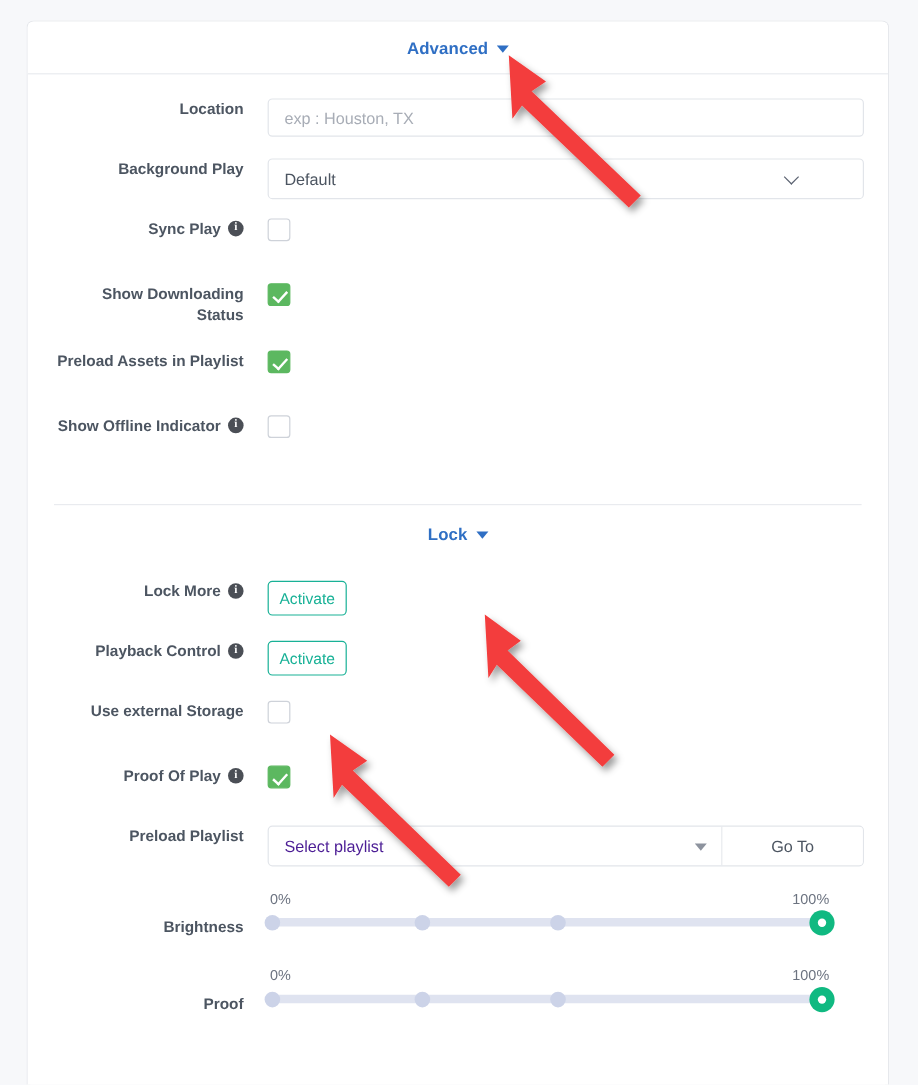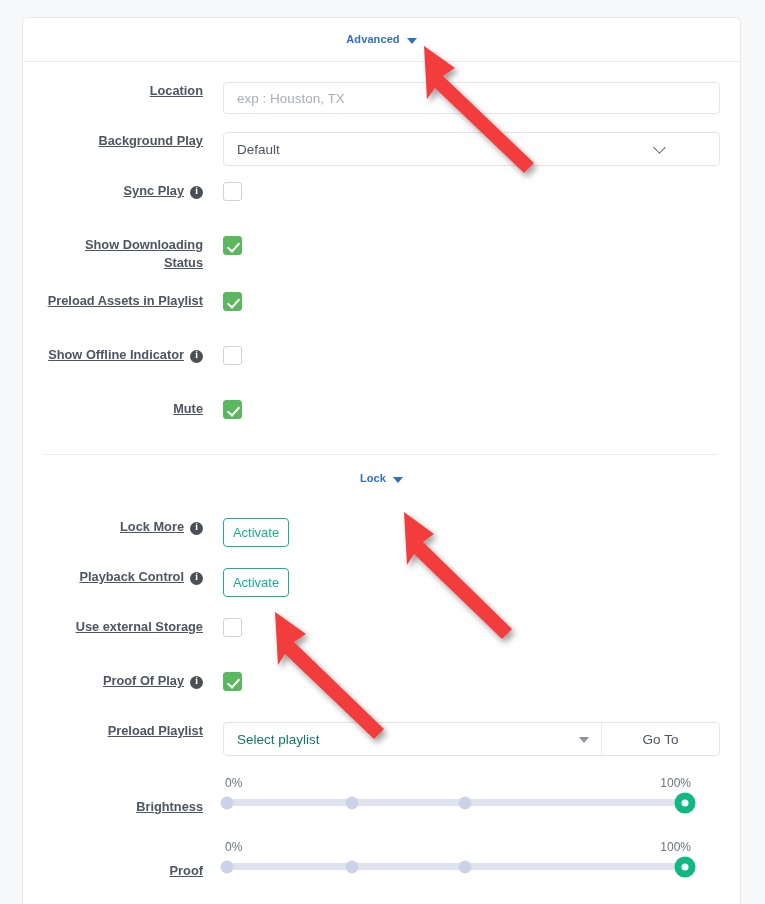--- a/index.html
+++ b/index.html
@@ -37,21 +37,21 @@
     background: #fff;
   }
   .section-head.inner {
     border-bottom: none;
     border-top: 1px solid #e9ebef;
     height: 48px;
     margin: 0 22px;
   }
   .collapse-link {
     color: #2f6fc4;
-    font-size: 11px;
+    font-size: 14px;
     font-weight: bold;
     letter-spacing: .1px;
     cursor: pointer;
     display: inline-flex;
     align-items: center;
     gap: 7px;
     text-decoration: none;
     line-height: 1;
   }
   .caret {
@@ -74,24 +74,23 @@
     width: 178px;
     flex: 0 0 178px;
     text-align: right;
     padding-right: 20px;
     font-size: 12.8px;
     font-weight: bold;
     color: #4c5561;
     line-height: 18px;
     display: flex;
     justify-content: flex-end;
-    align-items: center;
+    align-items: flex-start;
     gap: 6px;
     flex-wrap: wrap;
-    text-decoration: underline;
   }
   .lbl .txt { display: inline; }
   .field { flex: 1 1 auto; min-width: 0; }
 
   
   .info-icon {
     width: 13px; height: 13px;
     border-radius: 50%;
     background: #4b4f56;
     color: #fff;
@@ -196,21 +195,21 @@
     background: #fff;
   }
   .picker-left {
     flex: 1 1 auto;
     position: relative;
     display: flex;
     align-items: center;
     padding: 0 13px;
     border-right: 1px solid #e8eaee;
     font-size: 13.5px;
-    color: #0f766e;
+    color: #4c1d95;
     cursor: pointer;
   }
   .picker-caret {
     position: absolute;
     right: 12px; top: 14px;
     width: 0; height: 0;
     border-left: 5px solid transparent;
     border-right: 5px solid transparent;
     border-top: 6px solid #8d939e;
   }
@@ -362,28 +361,20 @@
           <span class="txt">Show Offline Indicator</span>
           <span class="info-icon">i</span>
         </div>
         <div class="field">
           <span class="cbx"></span>
         </div>
       </div>
 
       <div class="sp-20"></div>
 
-      <div class="row">
-        <div class="lbl">
-          <span class="txt">Mute</span>
-        </div>
-        <div class="field">
-          <span class="cbx on"></span>
-        </div>
-      </div>
 
       <div class="sp-20"></div>
     </div>
 
     <div class="section-head inner">
       <span class="collapse-link">
         <span>Lock</span>
         <i class="caret"></i>
       </span>
     </div>

